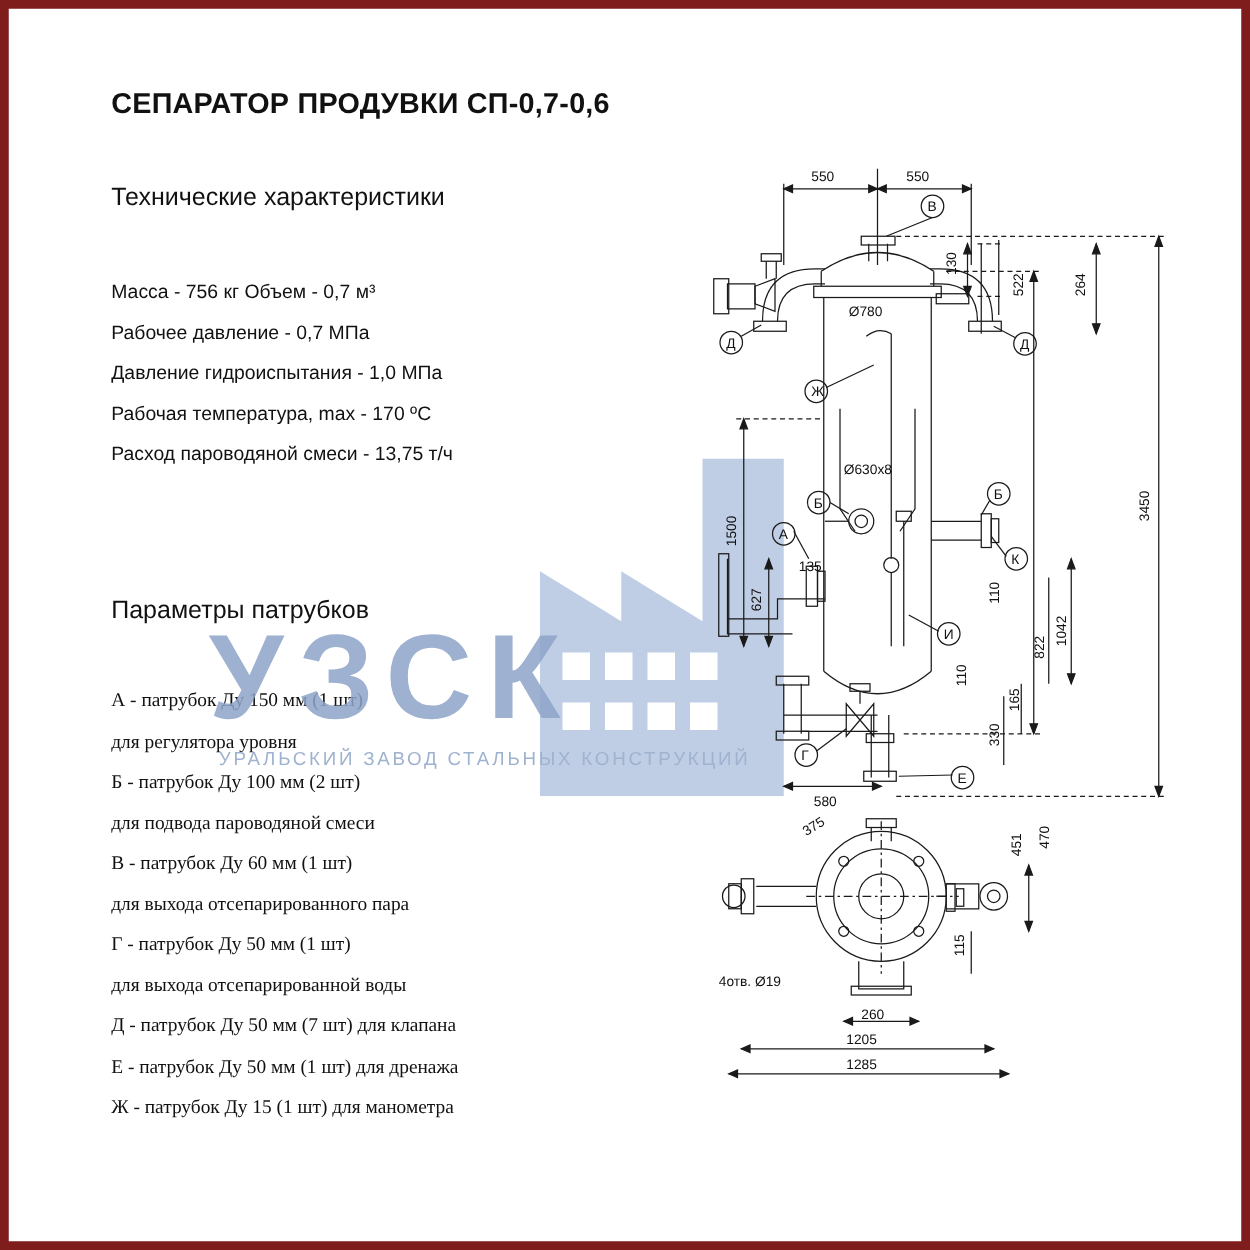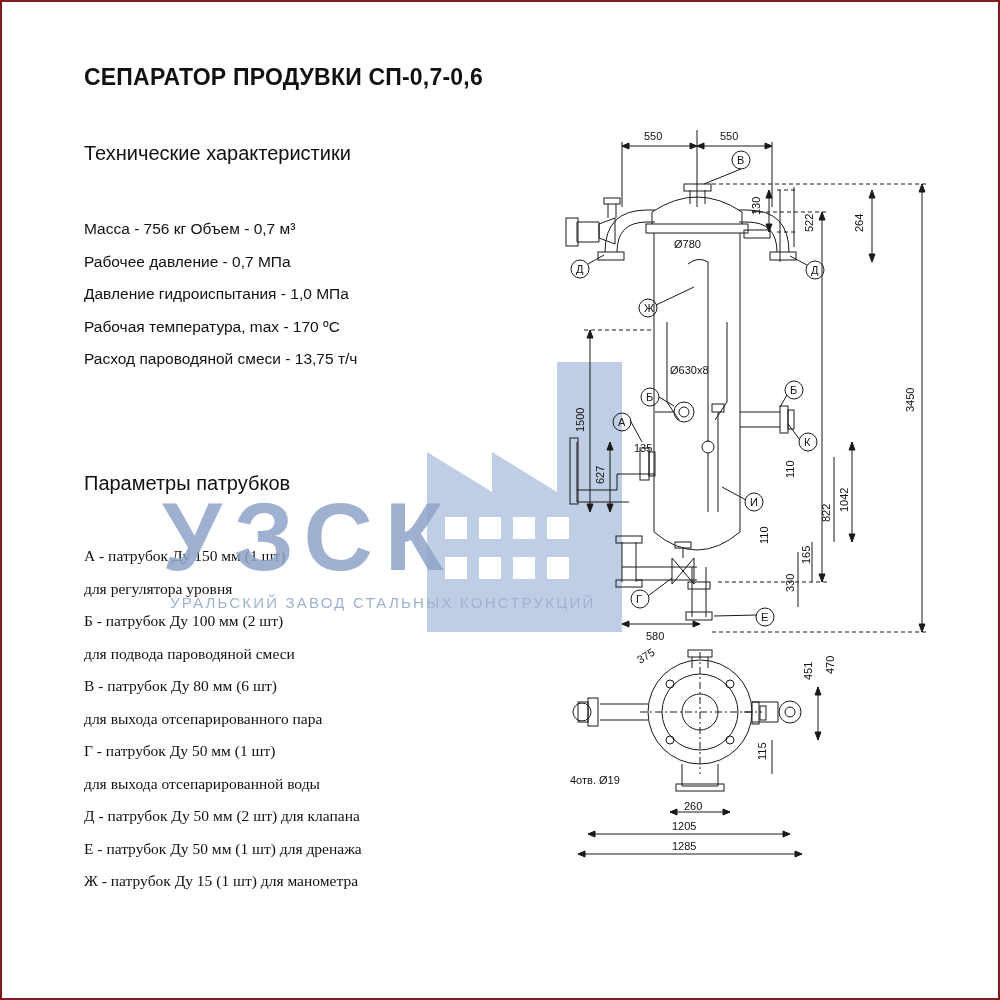--- a/index.html
+++ b/index.html
@@ -6,21 +6,21 @@
   body{
     width:1000px;height:1000px;
     background:#ffffff;
     font-family:"Liberation Sans", sans-serif;
     overflow:hidden;
   }
   #page{
     position:relative;
     width:1000px;height:1000px;
     box-sizing:border-box;
-    border:2px solid #7f1d1d;
+    border:7px solid #7f1d1d;
     background:#fff;
   }
   .title{
     position:absolute;
     left:82px;top:62px;
     font-size:23px;
     font-weight:bold;
     color:#111;
     letter-spacing:.2px;
   }
@@ -106,25 +106,25 @@
     <div>Расход пароводяной смеси - 13,75 т/ч</div>
   </div>
 
   <div class="h2" id="h2-params">Параметры патрубков</div>
 
   <div class="params-list">
     <div>А - патрубок Ду 150 мм (1 шт)</div>
     <div>для регулятора уровня</div>
     <div>Б - патрубок Ду 100 мм (2 шт)</div>
     <div>для подвода пароводяной смеси</div>
-    <div>В - патрубок Ду 80 мм (6 шт)</div>
+    <div>В - патрубок Ду 60 мм (1 шт)</div>
     <div>для выхода отсепарированного пара</div>
     <div>Г - патрубок Ду 50 мм (1 шт)</div>
     <div>для выхода отсепарированной воды</div>
-    <div>Д - патрубок Ду 50 мм (2 шт) для клапана</div>
+    <div>Д - патрубок Ду 50 мм (7 шт) для клапана</div>
     <div>Е - патрубок Ду 50 мм (1 шт) для дренажа</div>
     <div>Ж - патрубок Ду 15 (1 шт) для манометра</div>
   </div>
 
   <svg id="watermark" viewBox="0 0 360 300">
     <g fill="#b8c9e2" opacity="0.9">
       <path d="M30,300 L30,120 L95,160 L95,120 L160,160 L160,30 L225,30 L225,300 Z"></path>
     </g>
     <g fill="#ffffff">
       <rect x="48" y="185" width="22" height="22"></rect>

